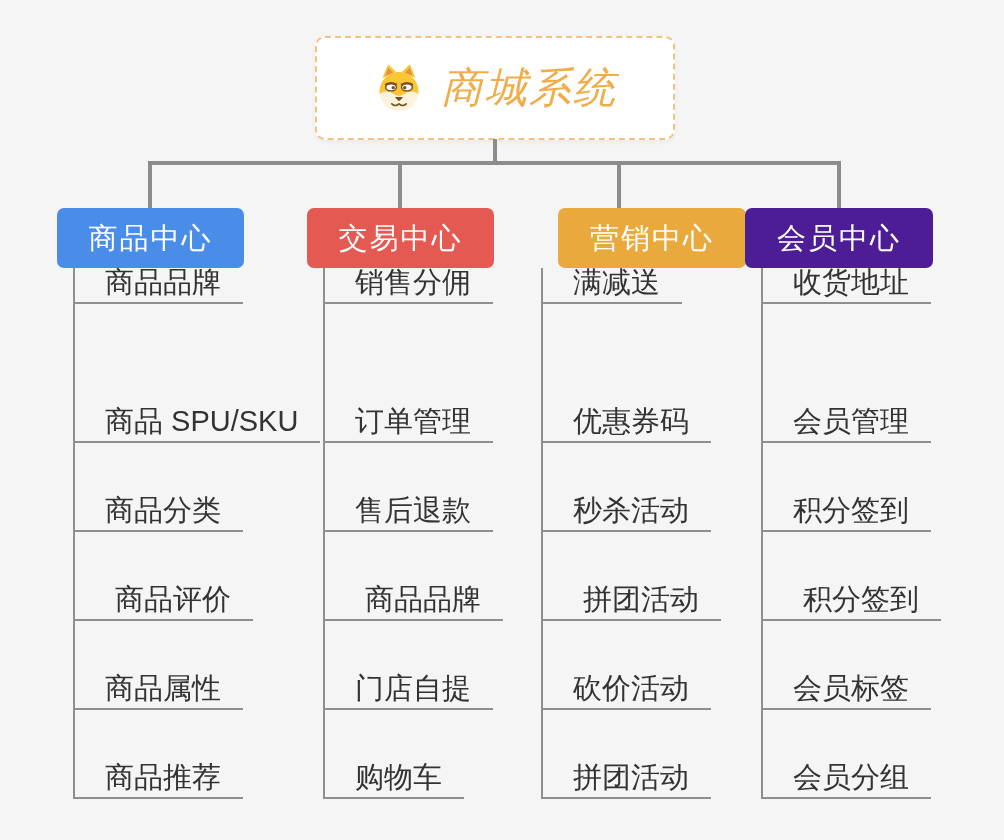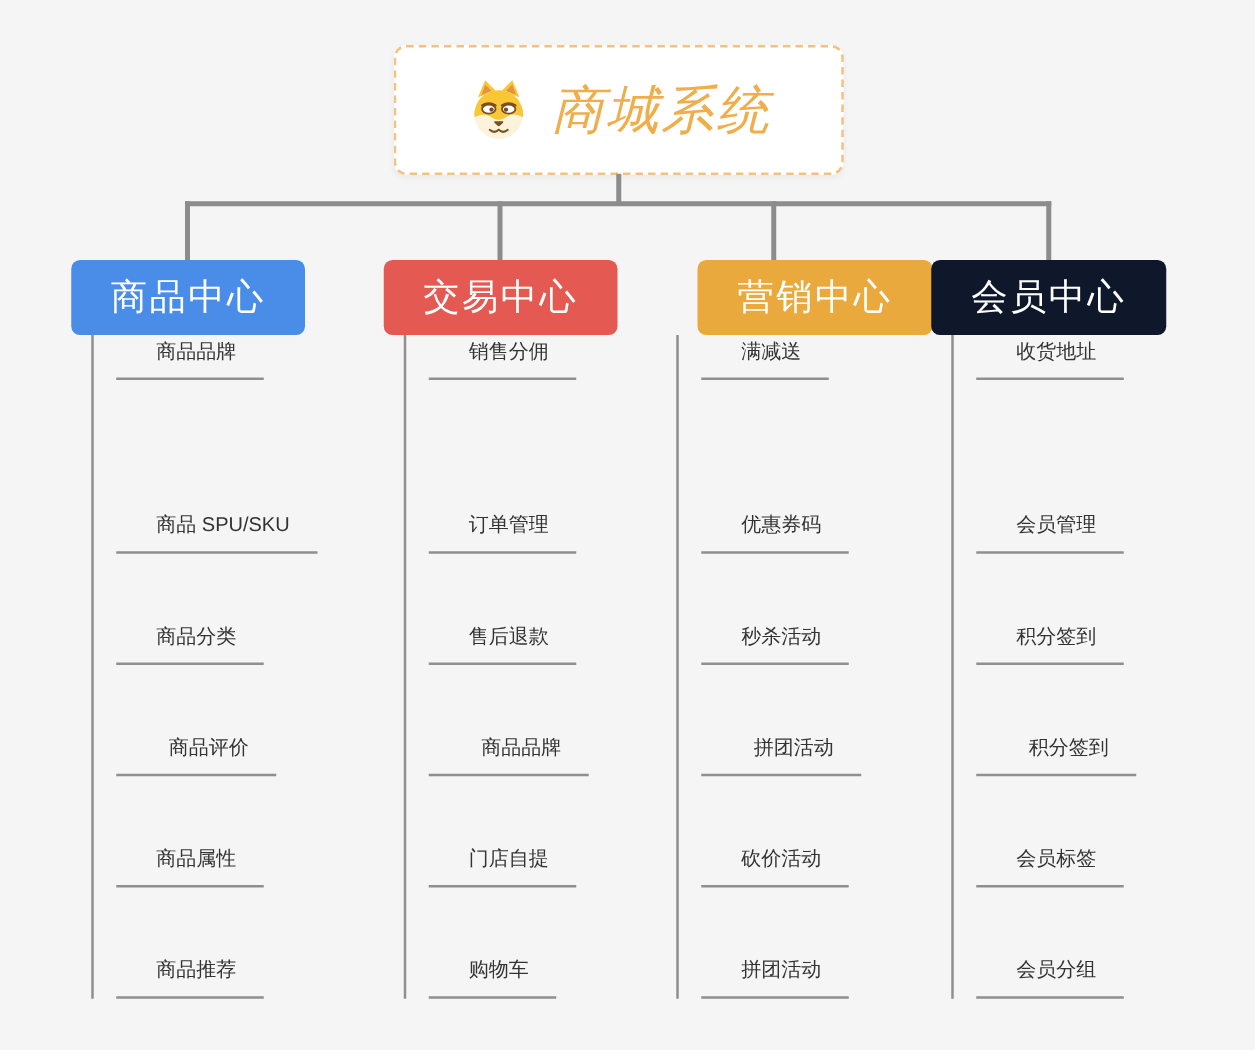--- a/index.html
+++ b/index.html
@@ -37,24 +37,23 @@
   .b1 { left:307px; width:187px; }
   .b2 { left:525px; width:188px;margin-left:33px; }
   .b3 { left:745px; width:188px; }
 
   
   .col { position:absolute; top:268px; width:2px; }
   .c0 { left:73px; } .c1 { left:323px; } .c2 { left:541px; } .c3 { left:761px; }
   .vline { position:absolute; left:0; top:0; width:2px; height:531px; background:#8F8F8F; }
   .child {
     position:absolute; left:0; white-space:nowrap;
-    font-size:16px; line-height:28px; color:#333333;
+    font-size:29px; line-height:28px; color:#333333;
     padding:0 22px 6px 32px; border-bottom:2px solid #8F8F8F;
     cursor:pointer;
-    margin-left:20px;
   }
   .col .child:nth-of-type(1) { top:50px; }
   .col .child:nth-of-type(2) { top:139px; }
   .col .child:nth-of-type(3) { top:228px; }
   .col .child:nth-of-type(4) { top:317px;padding-left:42px; }
   .col .child:nth-of-type(5) { top:406px; }
   .col .child:nth-of-type(6) { top:495px; }
 </style>
 </head>
 <body>
@@ -84,21 +83,21 @@
   <div class="line stub" style="background: rgb(140, 140, 140);"></div>
   <div class="line rail" style="background: rgb(140, 140, 140);"></div>
   <div class="line drop drop0" style="background: rgb(140, 140, 140);"></div>
   <div class="line drop drop1" style="background: rgb(140, 140, 140);"></div>
   <div class="line drop drop2" style="background: rgb(140, 140, 140);"></div>
   <div class="line drop drop3" style="background: rgb(140, 140, 140);"></div>
 
   <div class="branch b0" style="background: rgb(74, 141, 233);">商品中心</div>
   <div class="branch b1" style="background: rgb(228, 90, 82);">交易中心</div>
   <div class="branch b2" style="background: rgb(234, 169, 60);">营销中心</div>
-  <div class="branch b3" style="background: #0f172a;">会员中心</div>
+  <div class="branch b3" style="background: #4c1d95;">会员中心</div>
 
   <div class="col c0">
     <div class="vline" style="background: rgb(143, 143, 143);"></div>
     <div class="child">商品 SPU/SKU</div>
     <div class="child">商品分类</div>
     <div class="child">商品评价</div>
     <div class="child">商品属性</div>
     <div class="child">商品推荐</div>
     <div class="child">商品品牌</div>
   </div>

